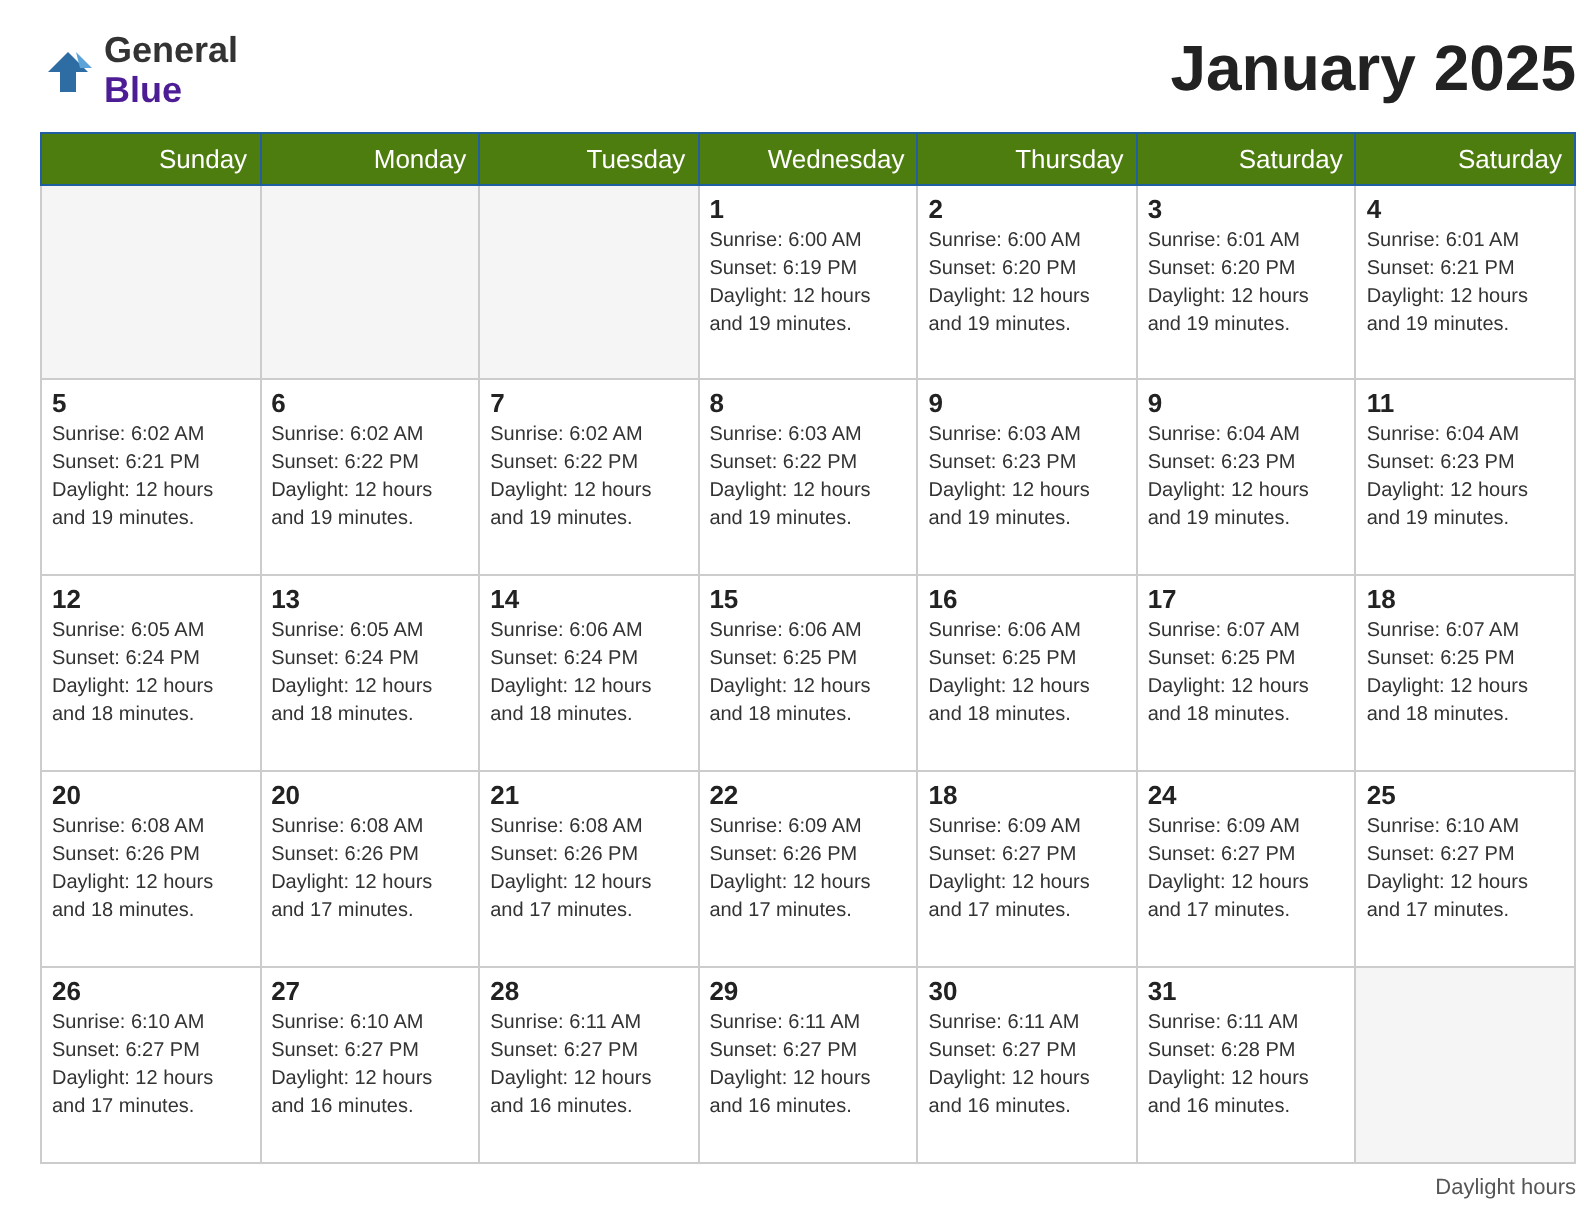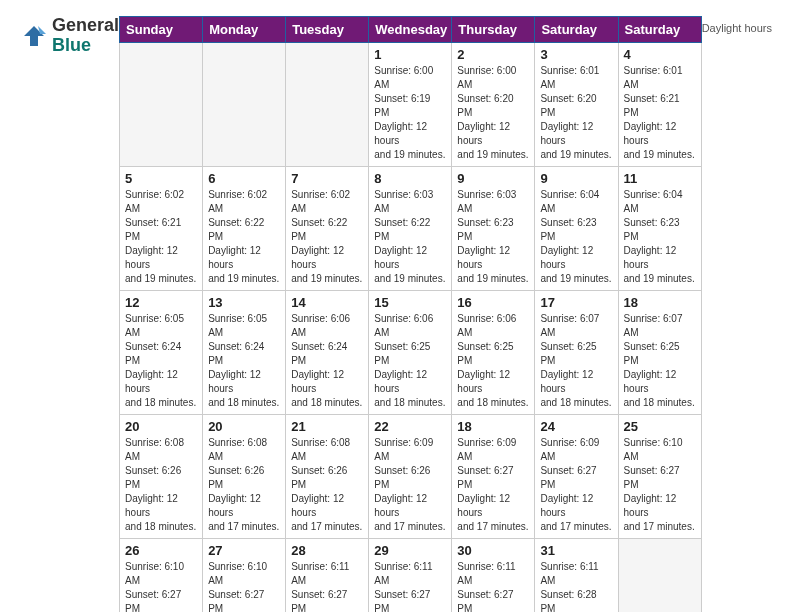--- a/index.html
+++ b/index.html
@@ -6,23 +6,23 @@
     body {
       font-family: Arial, sans-serif;
       background: #fff;
       width: 792px;
       height: 612px;
       overflow: hidden;
     }
     .page {
       width: 792px;
       height: 612px;
-      padding: 16px 20px 12px 20px;
+      padding: 16px 4px 12px 20px;
       display: flex;
-      flex-direction: row;
+      flex-direction: column;
     }
     .header {
       display: flex;
       justify-content: space-between;
       align-items: flex-start;
       margin-bottom: 10px;
     }
     .logo {
       display: flex;
       align-items: center;
@@ -33,21 +33,21 @@
       line-height: 1.1;
     }
     .logo-general {
       font-size: 18px;
       font-weight: bold;
       color: #333;
     }
     .logo-blue {
       font-size: 18px;
       font-weight: bold;
-      color: #0f766e;
+      color: #4c1d95;
     }
     .logo-icon {
       width: 28px;
       height: 28px;
       margin-right: 4px;
     }
     .title-section {
       text-align: right;
     }
     .month-title {
@@ -60,26 +60,26 @@
       color: #555;
     }
     .calendar {
       flex: 1;
       border: 1px solid #ccc;
       border-collapse: collapse;
       width: 100%;
       table-layout: fixed;
     }
     .calendar th {
-      background-color: #701a75;
+      background-color: #4d7c0f;
       color: #fff;
-      text-align: left;
+      text-align: right;
       padding: 5px 6px;
       font-size: 13px;
-      font-weight: bold;
+      font-weight: normal;
       border: 1px solid #2060a0;
     }
     .calendar td {
       border: 1px solid #ccc;
       vertical-align: top;
       padding: 4px 5px;
       font-size: 10px;
       color: #333;
       background: #fff;
       height: 85px;
@@ -114,20 +114,21 @@
       <svg class="logo-icon" viewBox="0 0 28 28">
         <polygon points="14,4 24,14 18,14 18,24 10,24 10,14 4,14" fill="#2e6da4"></polygon>
         <polygon points="18,4 26,12 20,12" fill="#5ba3d9"></polygon>
       </svg>
       <div class="logo-text">
         <span class="logo-general">General</span>
         <span class="logo-blue">Blue</span>
       </div>
     </div>
     <div class="title-section">
+      <div class="month-title">January 2025</div>
     </div>
   </div>
 
   <table class="calendar">
     <thead>
       <tr>
       <th>Sunday</th>
           <th>Monday</th>
           <th>Tuesday</th>
           <th>Wednesday</th>

